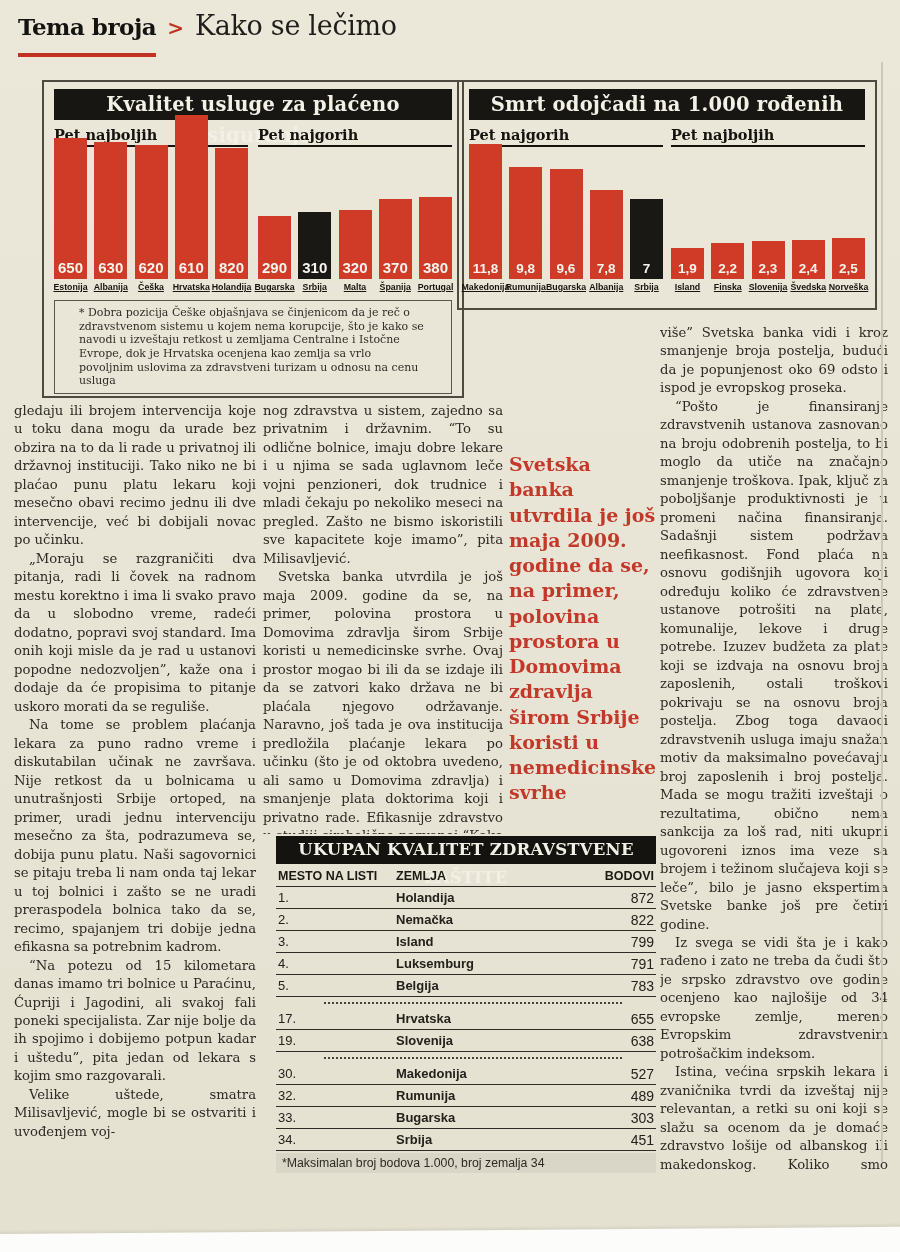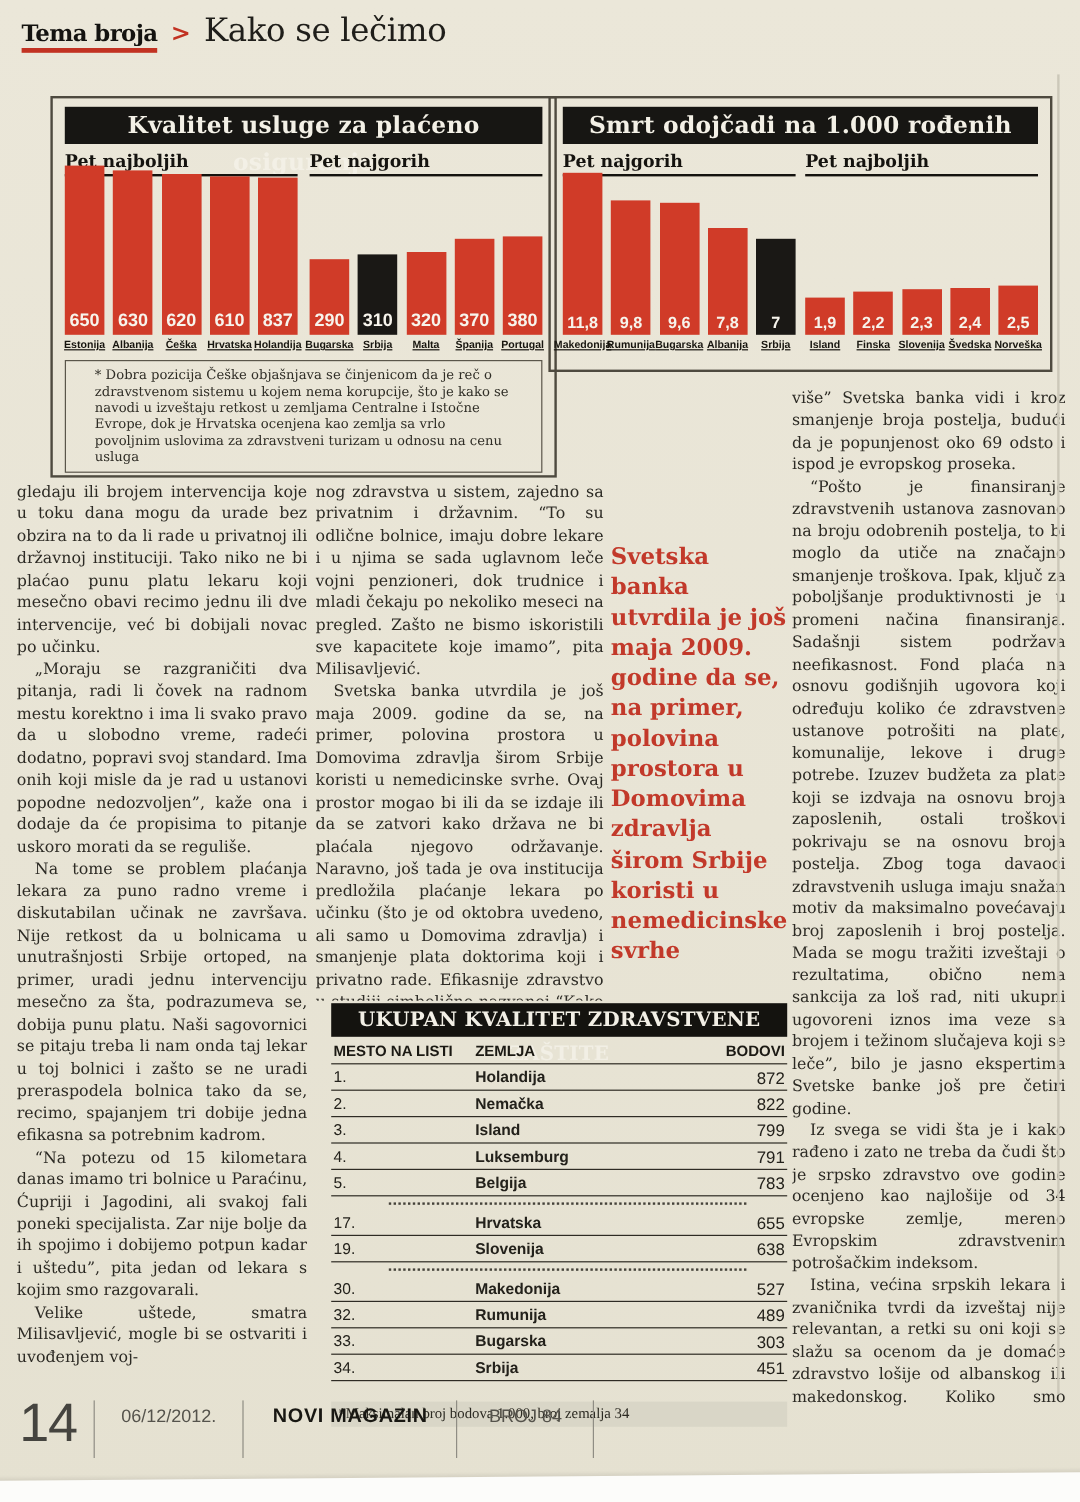--- a/index.html
+++ b/index.html
@@ -1,22 +1,22 @@
 <!DOCTYPE html>
 <html><head>
 <meta charset="utf-8">
 <style>
   html,body{margin:0;padding:0;}
   .page{position:relative;width:900px;height:1252px;overflow:hidden;
         background:linear-gradient(180deg,#ebe7d9 0%,#e8e4d5 55%,#e5e1d1 100%);
         font-family:"DejaVu Serif",serif;color:#2c2a24;}
   
   .hdr{position:absolute;top:10px;left:18px;display:flex;align-items:baseline;}
-  .kicker{font-weight:800;font-size:19px;color:#141310;letter-spacing:-0.5px;
-          border-bottom:4px solid #c23222;padding-bottom:1px;}
+  .kicker{font-weight:800;font-size:23px;color:#141310;letter-spacing:-0.5px;
+          border-bottom:4px solid #c23222;padding-bottom:13px;}
   .hsep{color:#c23222;font-size:20px;font-weight:700;margin:0 11px;}
   .htitle{font-size:27px;color:#1f1e1a;letter-spacing:-0.3px;}
   
   .chart-box{position:absolute;box-sizing:border-box;border:2px solid #4e4a3f;padding:7px 8px;}
   .box-left{left:42px;top:80px;width:422px;height:318px;}
   .box-right{left:457px;top:80px;width:420px;height:230px;}
   .chart-title{background:#171613;color:#f3f0e6;font-weight:700;font-size:19.5px;
                text-align:center;height:31px;line-height:31px;margin:0 2px;letter-spacing:0.2px;}
   .groups{display:flex;justify-content:space-between;padding:0 2px;margin-top:6px;}
   .group{width:194px;}
@@ -50,22 +50,22 @@
   .rank-head span:nth-child(1){width:118px;}
   .rank-head span:nth-child(2){flex:1;}
   .rank-head span:nth-child(3){width:70px;text-align:right;}
   .rank-row{display:flex;font-size:13px;line-height:16px;padding:3px 2px 2px;
             border-bottom:1px solid #2e2b24;color:#23211b;}
   .rank-row .rk{width:118px;}
   .rank-row .cn{flex:1;font-weight:700;}
   .rank-row .pt{width:70px;text-align:right;font-size:14px;}
   .dotsep{padding:5px 0 4px;}
   .dots{border-top:2.5px dotted #45423a;margin:0 34px 0 48px;height:0;}
-  .rank-foot{background:#d9d6c7;font-family:Liberation Serif, serif;font-size:12.3px;
-             color:#2c2a22;padding:3px 6px;margin-top:17px;}
+  .rank-foot{background:#d9d6c7;font-family:Liberation Sans, sans-serif;font-size:12.3px;
+             color:#2c2a22;padding:3px 6px;margin-top:2px;}
   
   .page-footer{position:absolute;left:0;top:1163px;width:100%;height:60px;display:flex;align-items:flex-start;}
   .fsep{width:1px;background:#8f8d84;height:48px;margin-top:4px;}
   .pageno{font-family:"Liberation Sans",sans-serif;font-size:45px;color:#45443f;
           margin:0 14px 0 16px;line-height:46px;letter-spacing:-1px;}
   .fdate{font-family:"Liberation Sans",sans-serif;font-size:15px;color:#55534c;margin:9px 22px 0 22px;}
   .fmag{font-family:"Liberation Sans",sans-serif;font-weight:700;font-size:16.5px;color:#181712;
         letter-spacing:0.6px;margin:8px 24px 0 24px;}
   .fissue{font-family:"Liberation Sans",sans-serif;font-size:15px;color:#55534c;margin:9px 26px 0 26px;}
   
@@ -102,28 +102,28 @@
               </div>
               <div class="country">Albanija</div>
             </div>
             <div class="bar-col">
               <div class="bar" style="height: 134px; background: rgb(208, 59, 40);">
                 <span class="val">620</span>
               </div>
               <div class="country">Češka</div>
             </div>
             <div class="bar-col">
-              <div class="bar" style="height: 132px; background: rgb(208, 59, 40);">
+              <div class="bar" style="height: 164px; background: rgb(208, 59, 40);">
                 <span class="val">610</span>
               </div>
               <div class="country">Hrvatska</div>
             </div>
             <div class="bar-col">
               <div class="bar" style="height: 131px; background: rgb(208, 59, 40);">
-                <span class="val">837</span>
+                <span class="val">820</span>
               </div>
               <div class="country">Holandija</div>
             </div>
           </div>
         </div>
         <div class="group">
           <div class="group-label">Pet najgorih</div>
           <div class="bars">
             <div class="bar-col">
               <div class="bar" style="height: 63px; background: rgb(208, 59, 40);">
@@ -322,26 +322,16 @@
         </div>
         <div class="rank-row">
           <span class="rk">34.</span>
           <span class="cn">Srbija</span>
           <span class="pt">451</span>
         </div>
       </div>
     <div class="rank-foot">*Maksimalan broj bodova 1.000, broj zemalja 34</div>
   </section>
 
-  <footer class="page-footer">
-    <span class="pageno">14</span>
-    <span class="fsep"></span>
-    <span class="fdate">06/12/2012.</span>
-    <span class="fsep"></span>
-    <span class="fmag">NOVI MAGAZIN</span>
-    <span class="fsep"></span>
-    <span class="fissue">BROJ 84</span>
-    <span class="fsep"></span>
-  </footer>
 
   <div class="page-edge-line"></div>
   <div class="scan-edge"></div>
 </div>
 
 </body></html>

